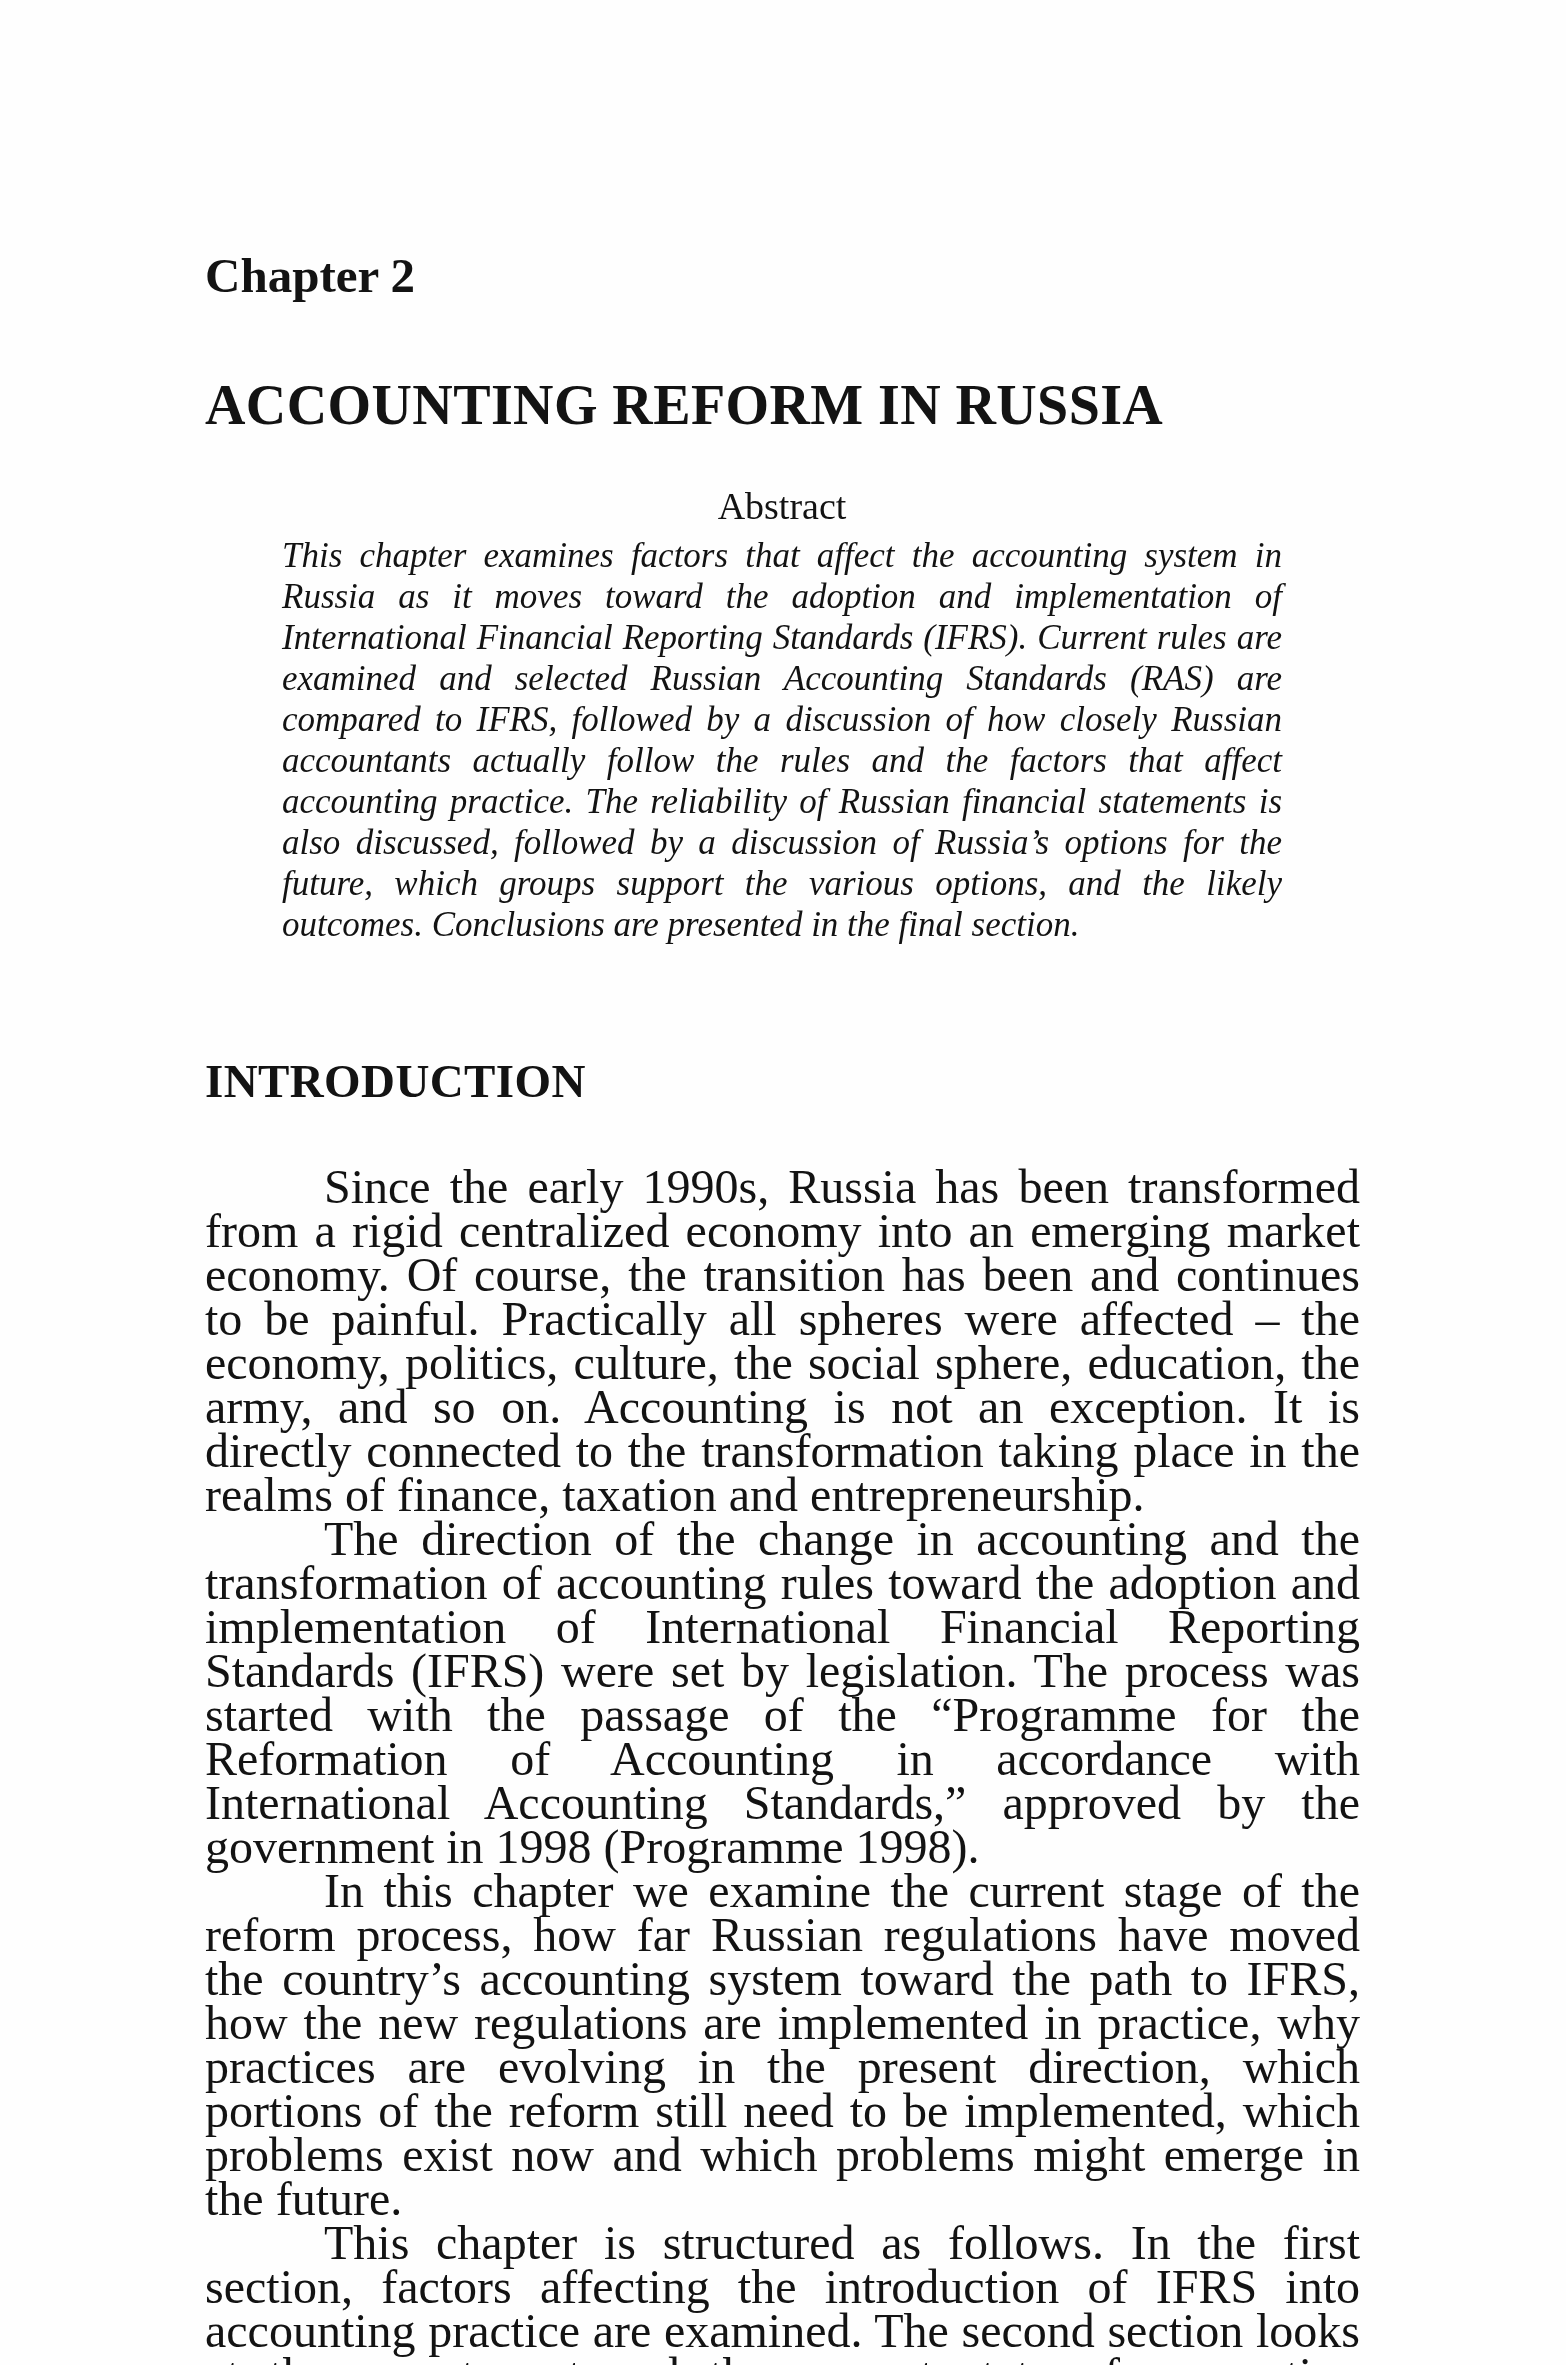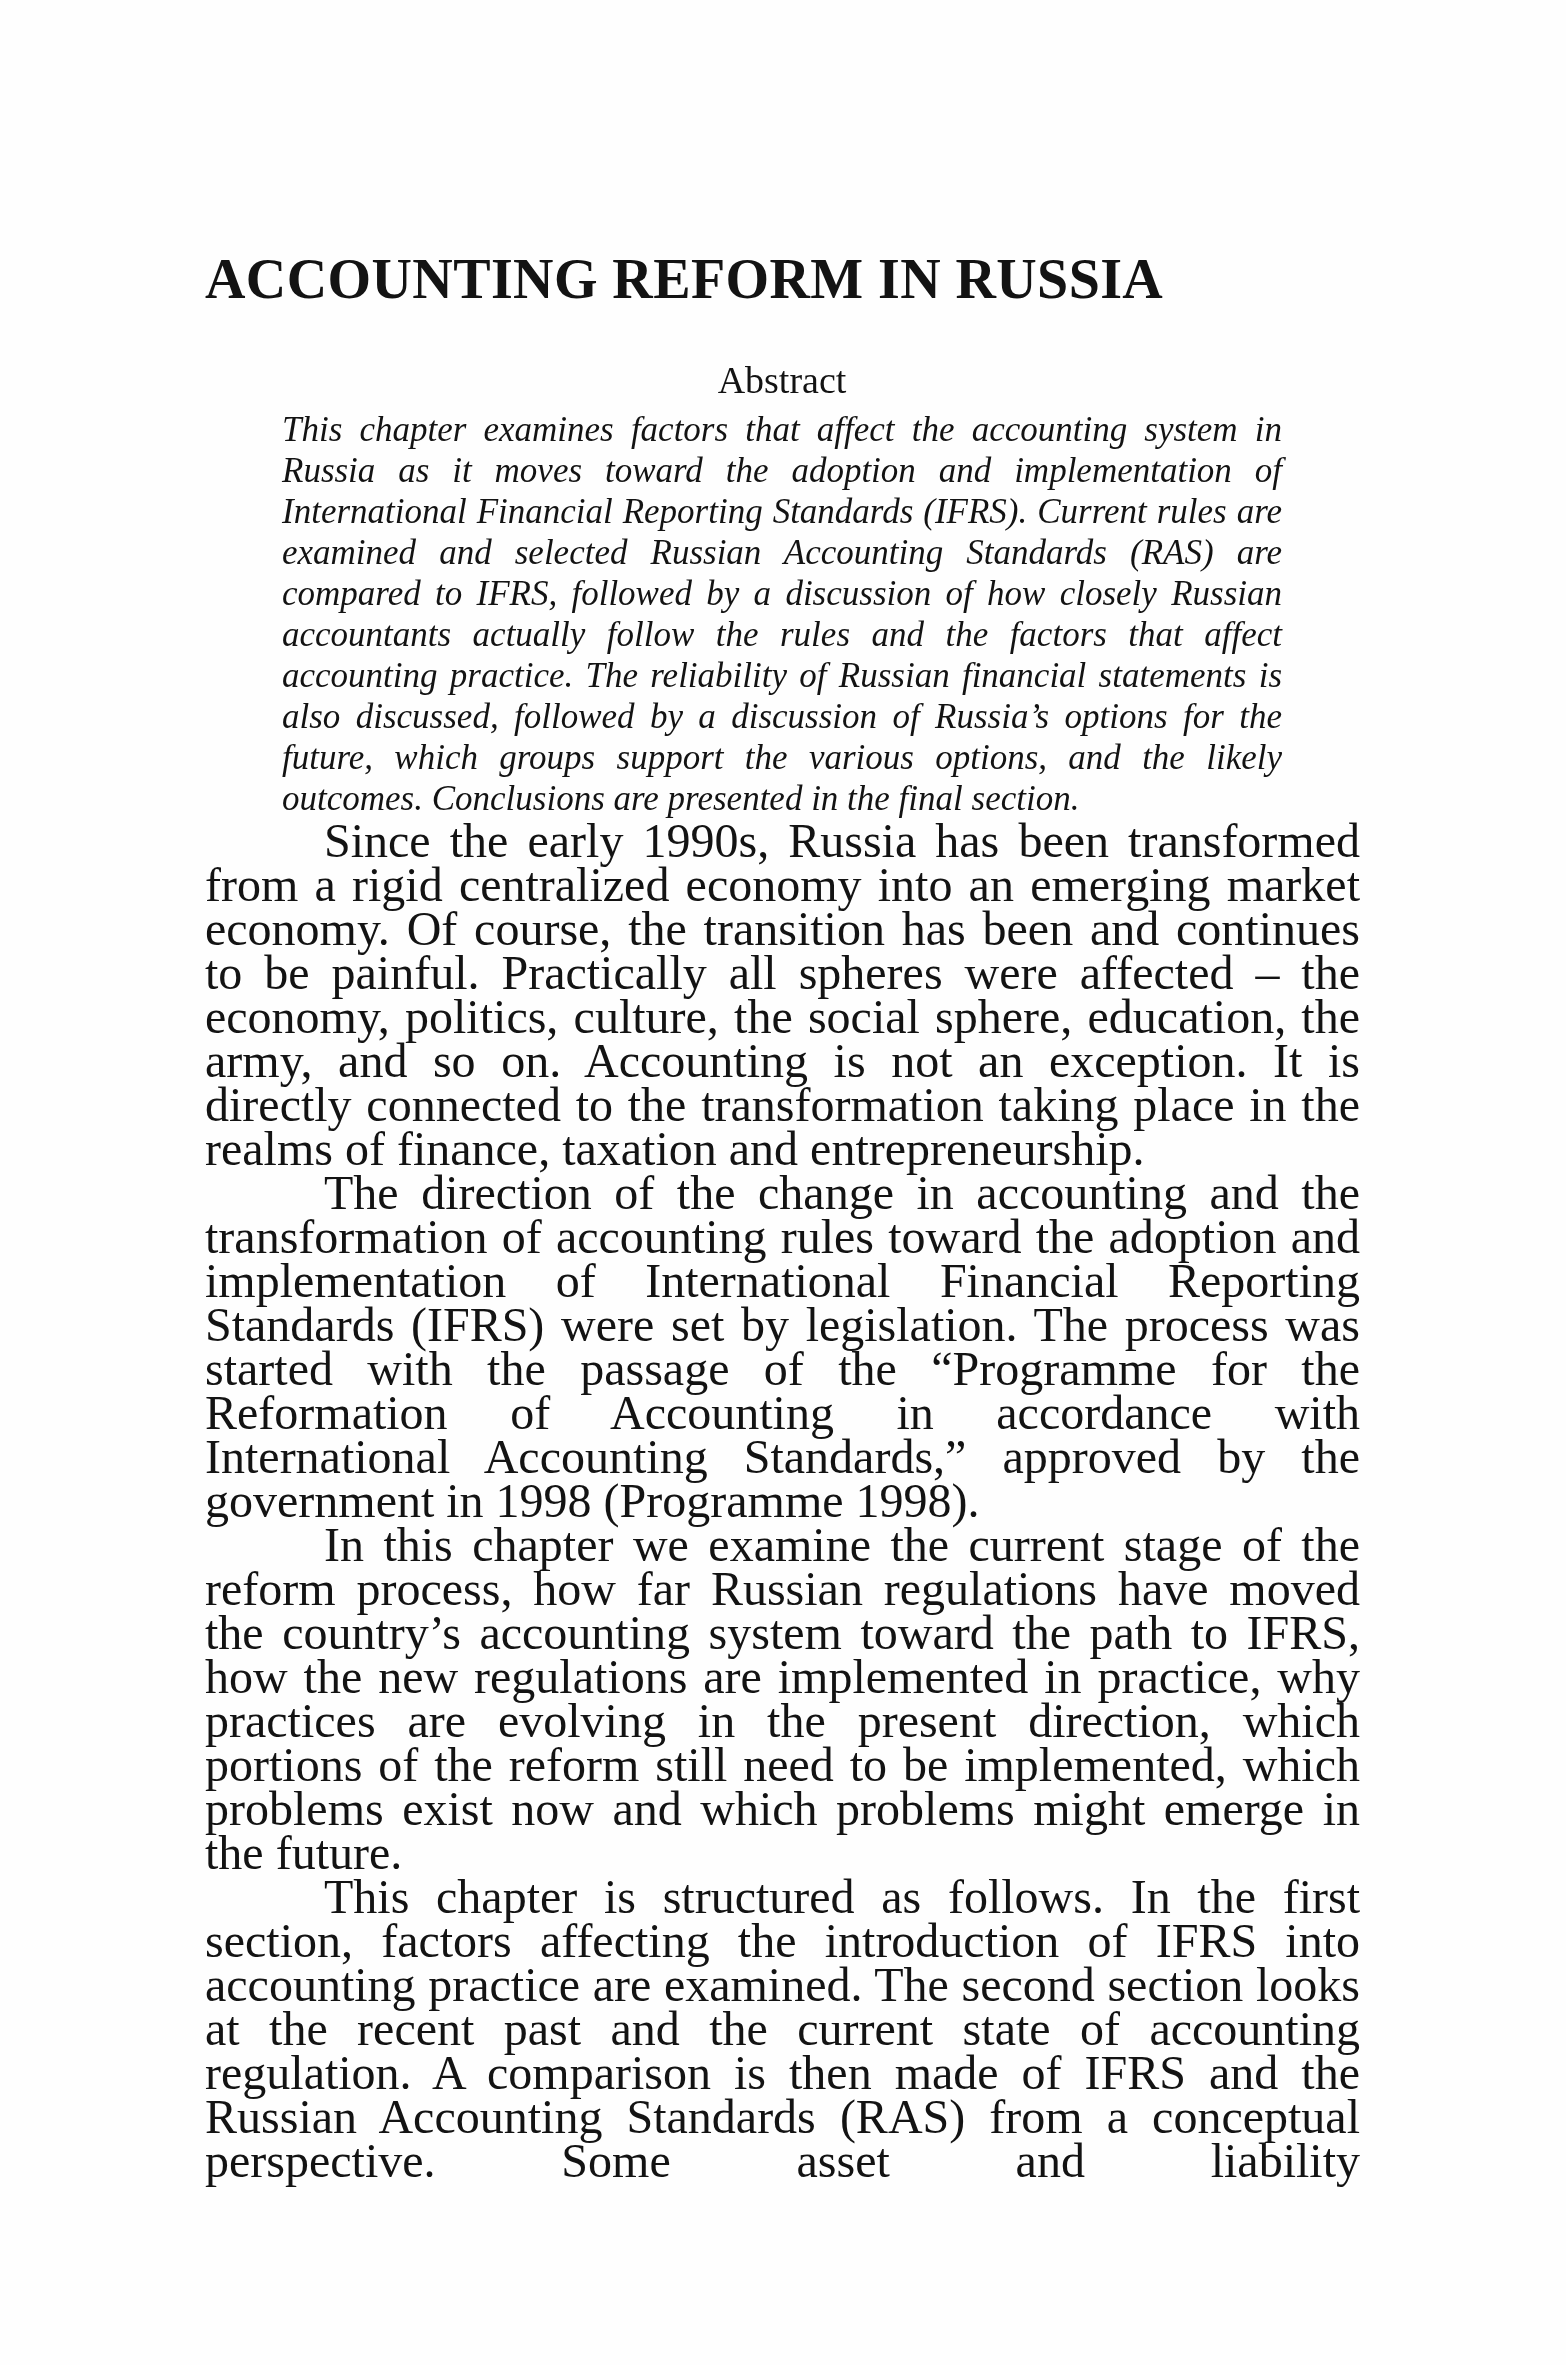--- a/index.html
+++ b/index.html
@@ -71,28 +71,30 @@
   .body-text p.continues {
     text-align-last: justify;
   }
 </style>
 </head>
 <body>
 
 <div class="page">
   <div class="content">
 
+    <div class="chapter-label">Chapter 2</div>
 
     <div class="page-title">ACCOUNTING REFORM IN RUSSIA</div>
 
     <div class="abstract">
       <div class="abstract-heading">Abstract</div>
       <p class="abstract-text">This chapter examines factors that affect the accounting system in Russia as it moves toward the adoption and implementation of International Financial Reporting Standards (IFRS). Current rules are examined and selected Russian Accounting Standards (RAS) are compared to IFRS, followed by a discussion of how closely Russian accountants actually follow the rules and the factors that affect accounting practice. The reliability of Russian financial statements is also discussed, followed by a discussion of Russia’s options for the future, which groups support the various options, and the likely outcomes. Conclusions are presented in the final section.</p>
     </div>
 
+    <div class="section-heading">INTRODUCTION</div>
 
     <div class="body-text">
       <p>Since the early 1990s, Russia has been transformed from a rigid centralized economy into an emerging market economy. Of course, the transition has been and continues to be painful. Practically all spheres were affected – the economy, politics, culture, the social sphere, education, the army, and so on. Accounting is not an exception. It is directly connected to the transformation taking place in the realms of finance, taxation and entrepreneurship.</p>
       <p>The direction of the change in accounting and the transformation of accounting rules toward the adoption and implementation of International Financial Reporting Standards (IFRS) were set by legislation. The process was started with the passage of the “Programme for the Reformation of Accounting in accordance with International Accounting Standards,” approved by the government in 1998 (Programme 1998).</p>
       <p>In this chapter we examine the current stage of the reform process, how far Russian regulations have moved the country’s accounting system toward the path to IFRS, how the new regulations are implemented in practice, why practices are evolving in the present direction, which portions of the reform still need to be implemented, which problems exist now and which problems might emerge in the future.</p>
       <p class="continues">This chapter is structured as follows. In the first section, factors affecting the introduction of IFRS into accounting practice are examined. The second section looks at the recent past and the current state of accounting regulation. A comparison is then made of IFRS and the Russian Accounting Standards (RAS) from a conceptual perspective. Some asset and liability</p>
     </div>
 
   </div>
 </div>

